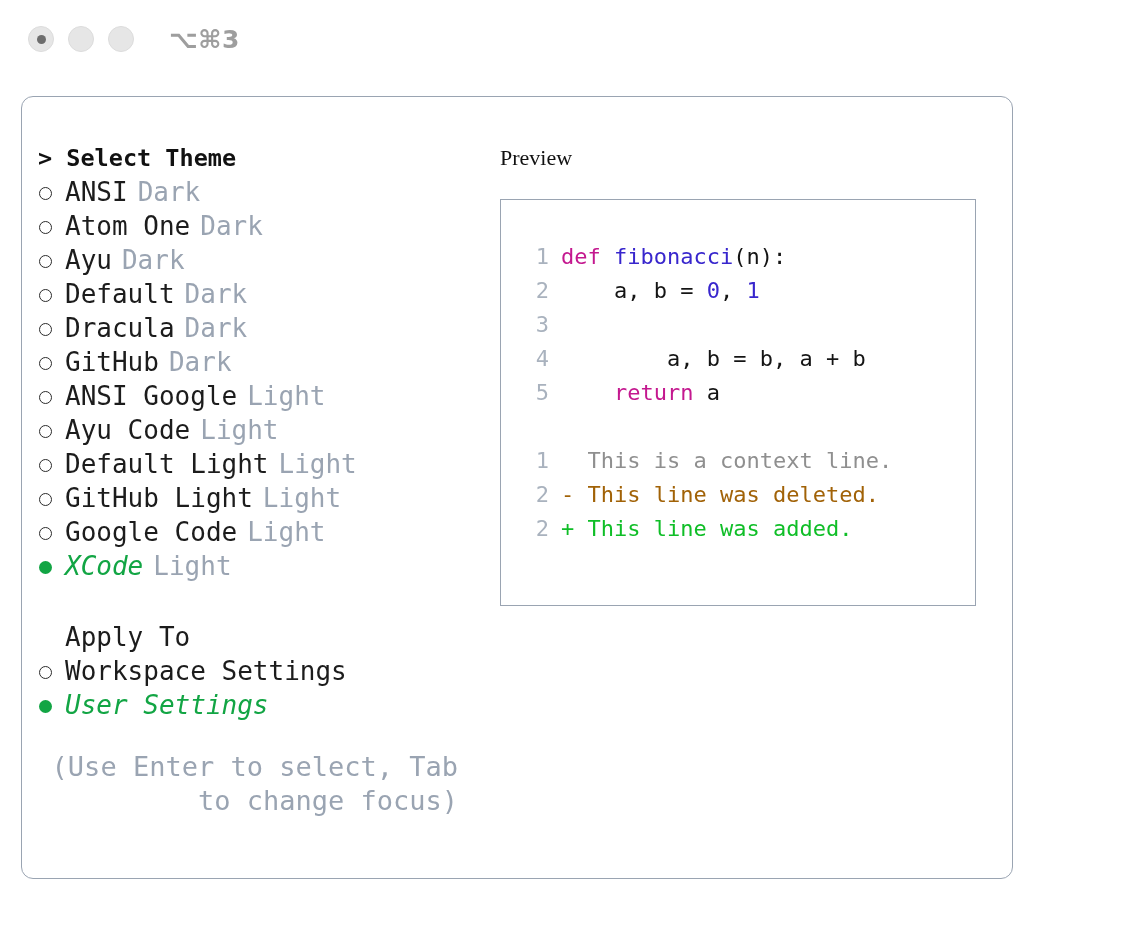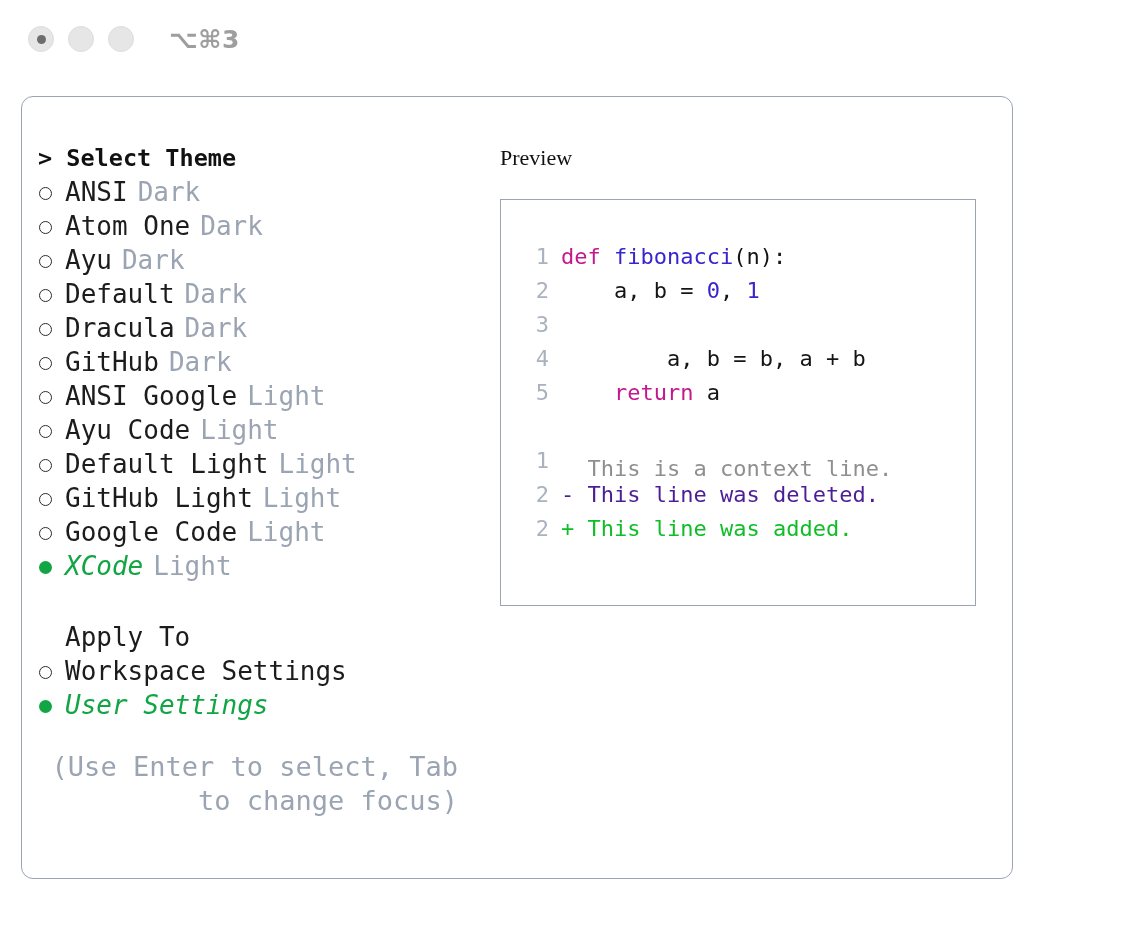--- a/index.html
+++ b/index.html
@@ -168,22 +168,22 @@
     flex: none;
     text-align: right;
     margin-right: 12px;
   }
   .spacer-line { height: 34px; }
   .tok-kw   { color: #c4188f; }
   .tok-fn   { color: #3826cd; }
   .tok-num  { color: #3826cd; }
   .tok-bi   { color: #7734c7; }
   .tok-pl   { color: #141414; }
-  .tok-ctx  { color: #8f8f8f; margin-top: 8px; }
-  .tok-del  { color: #4c1d95; }
+  .tok-ctx  { color: #8f8f8f; }
+  .tok-del  { color: #a16207; }
   .tok-add  { color: #0fbe27; }
 </style>
 </head>
 <body>
 
 <div class="titlebar">
   <div class="lights">
     <div class="light">
         <span class="pip"></span>
       </div>

